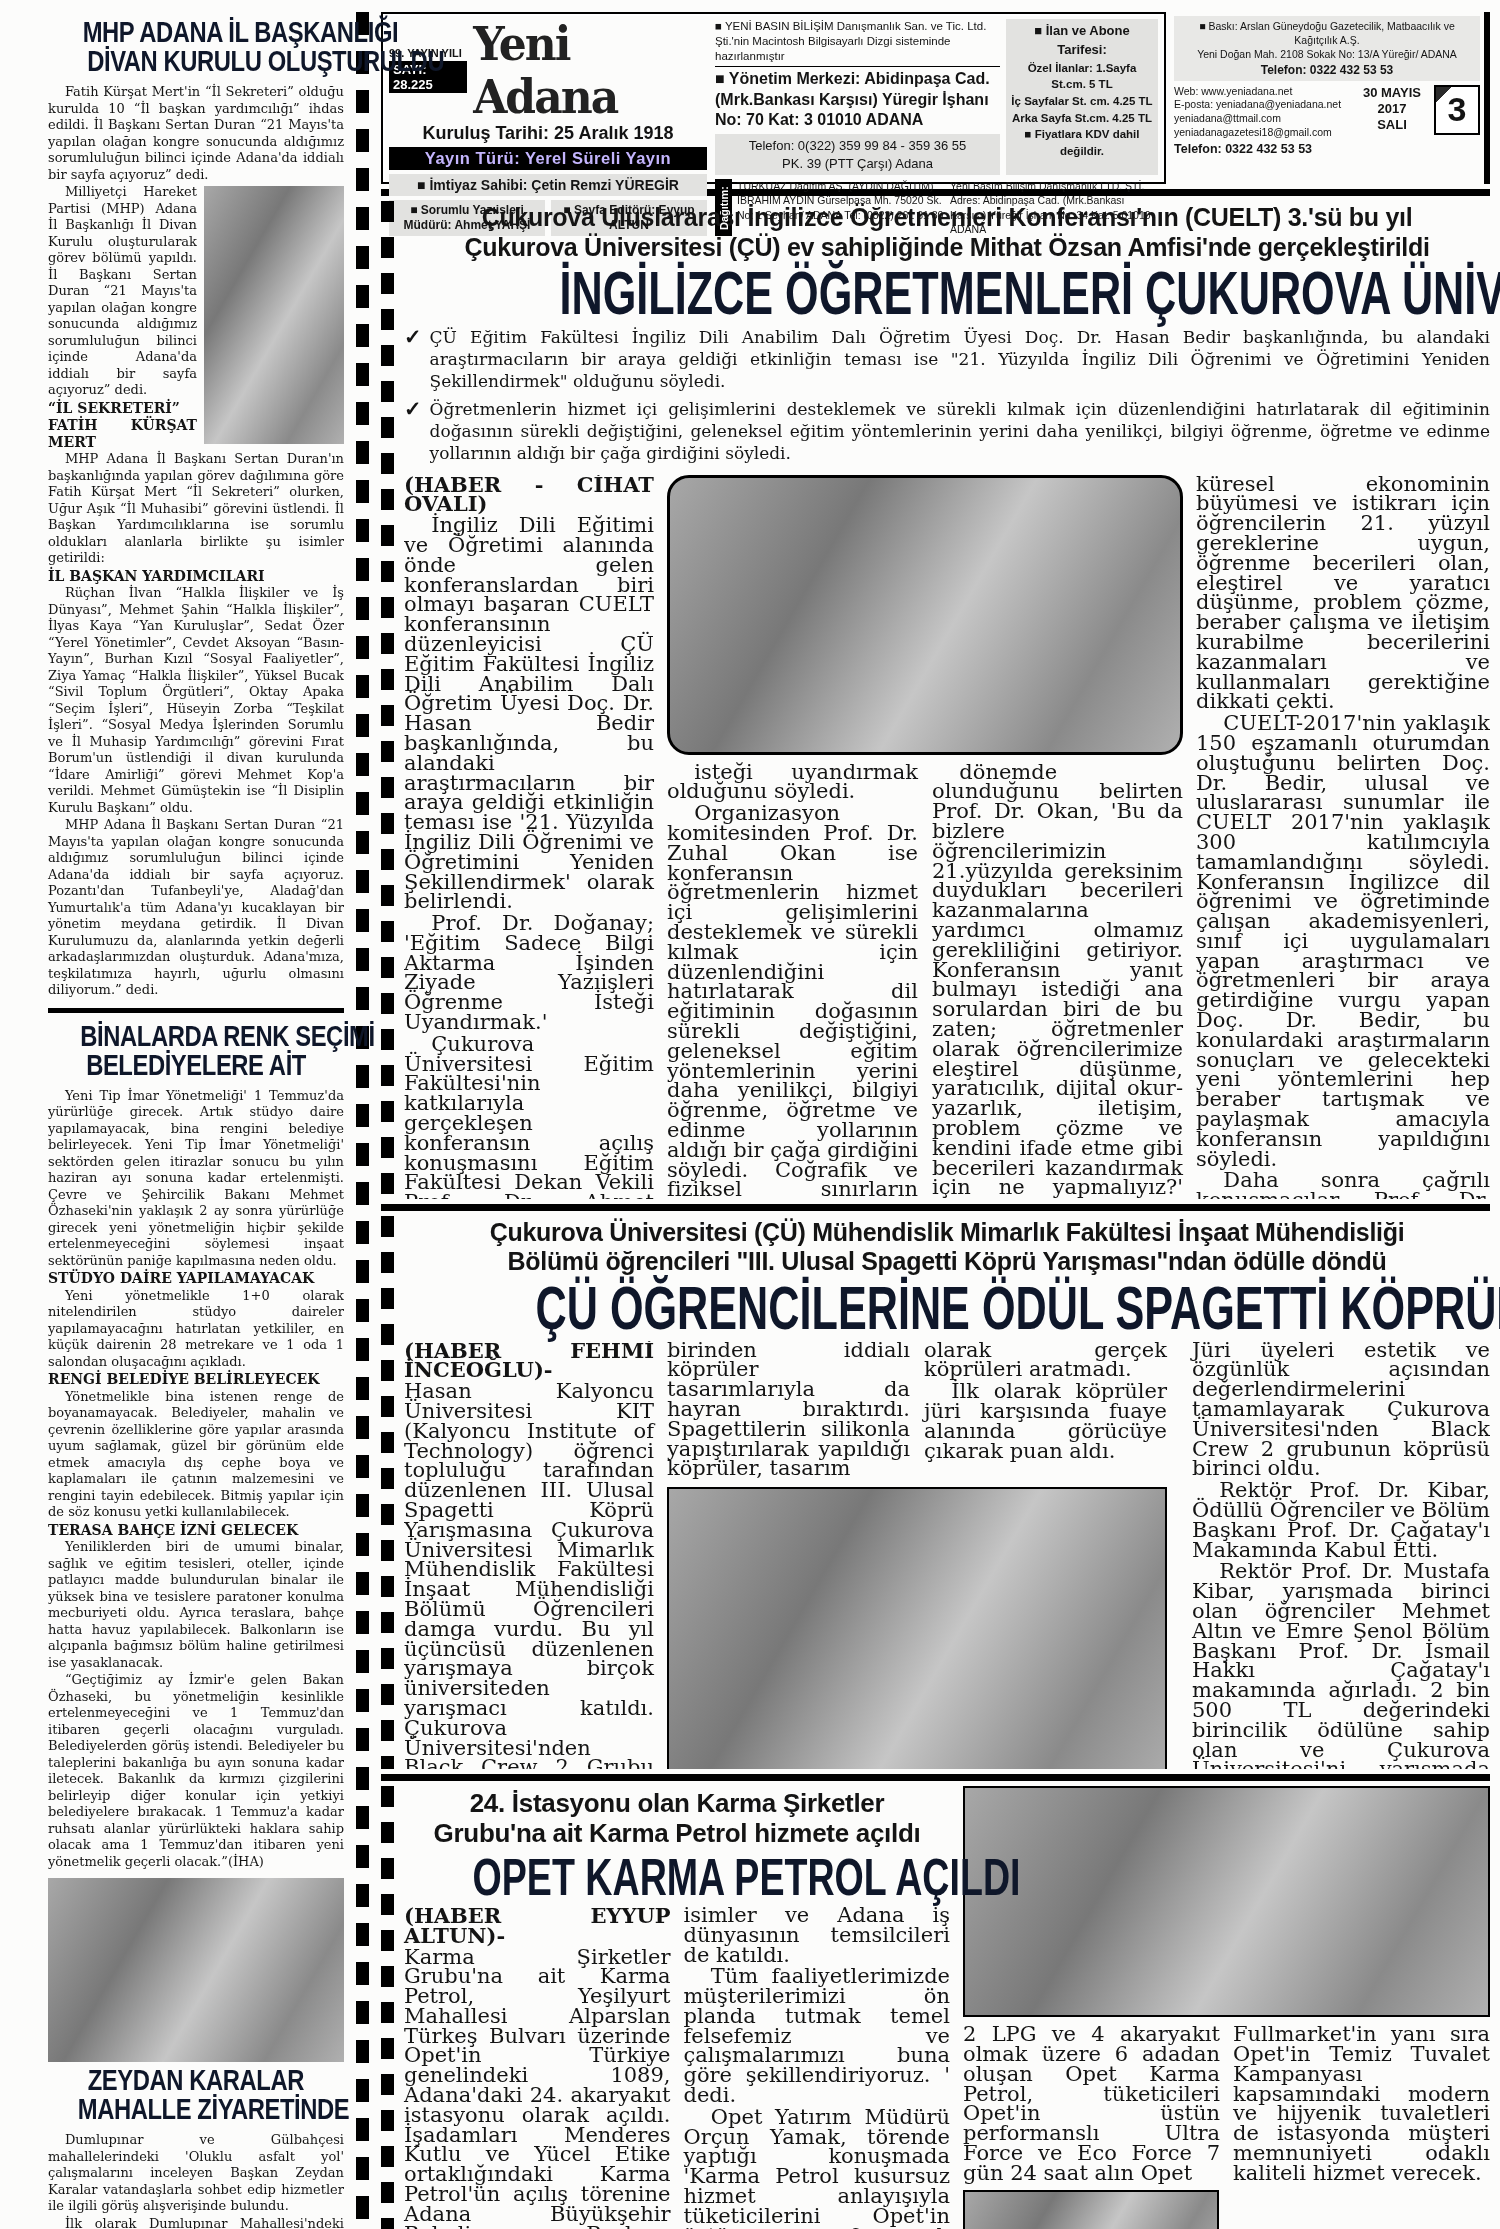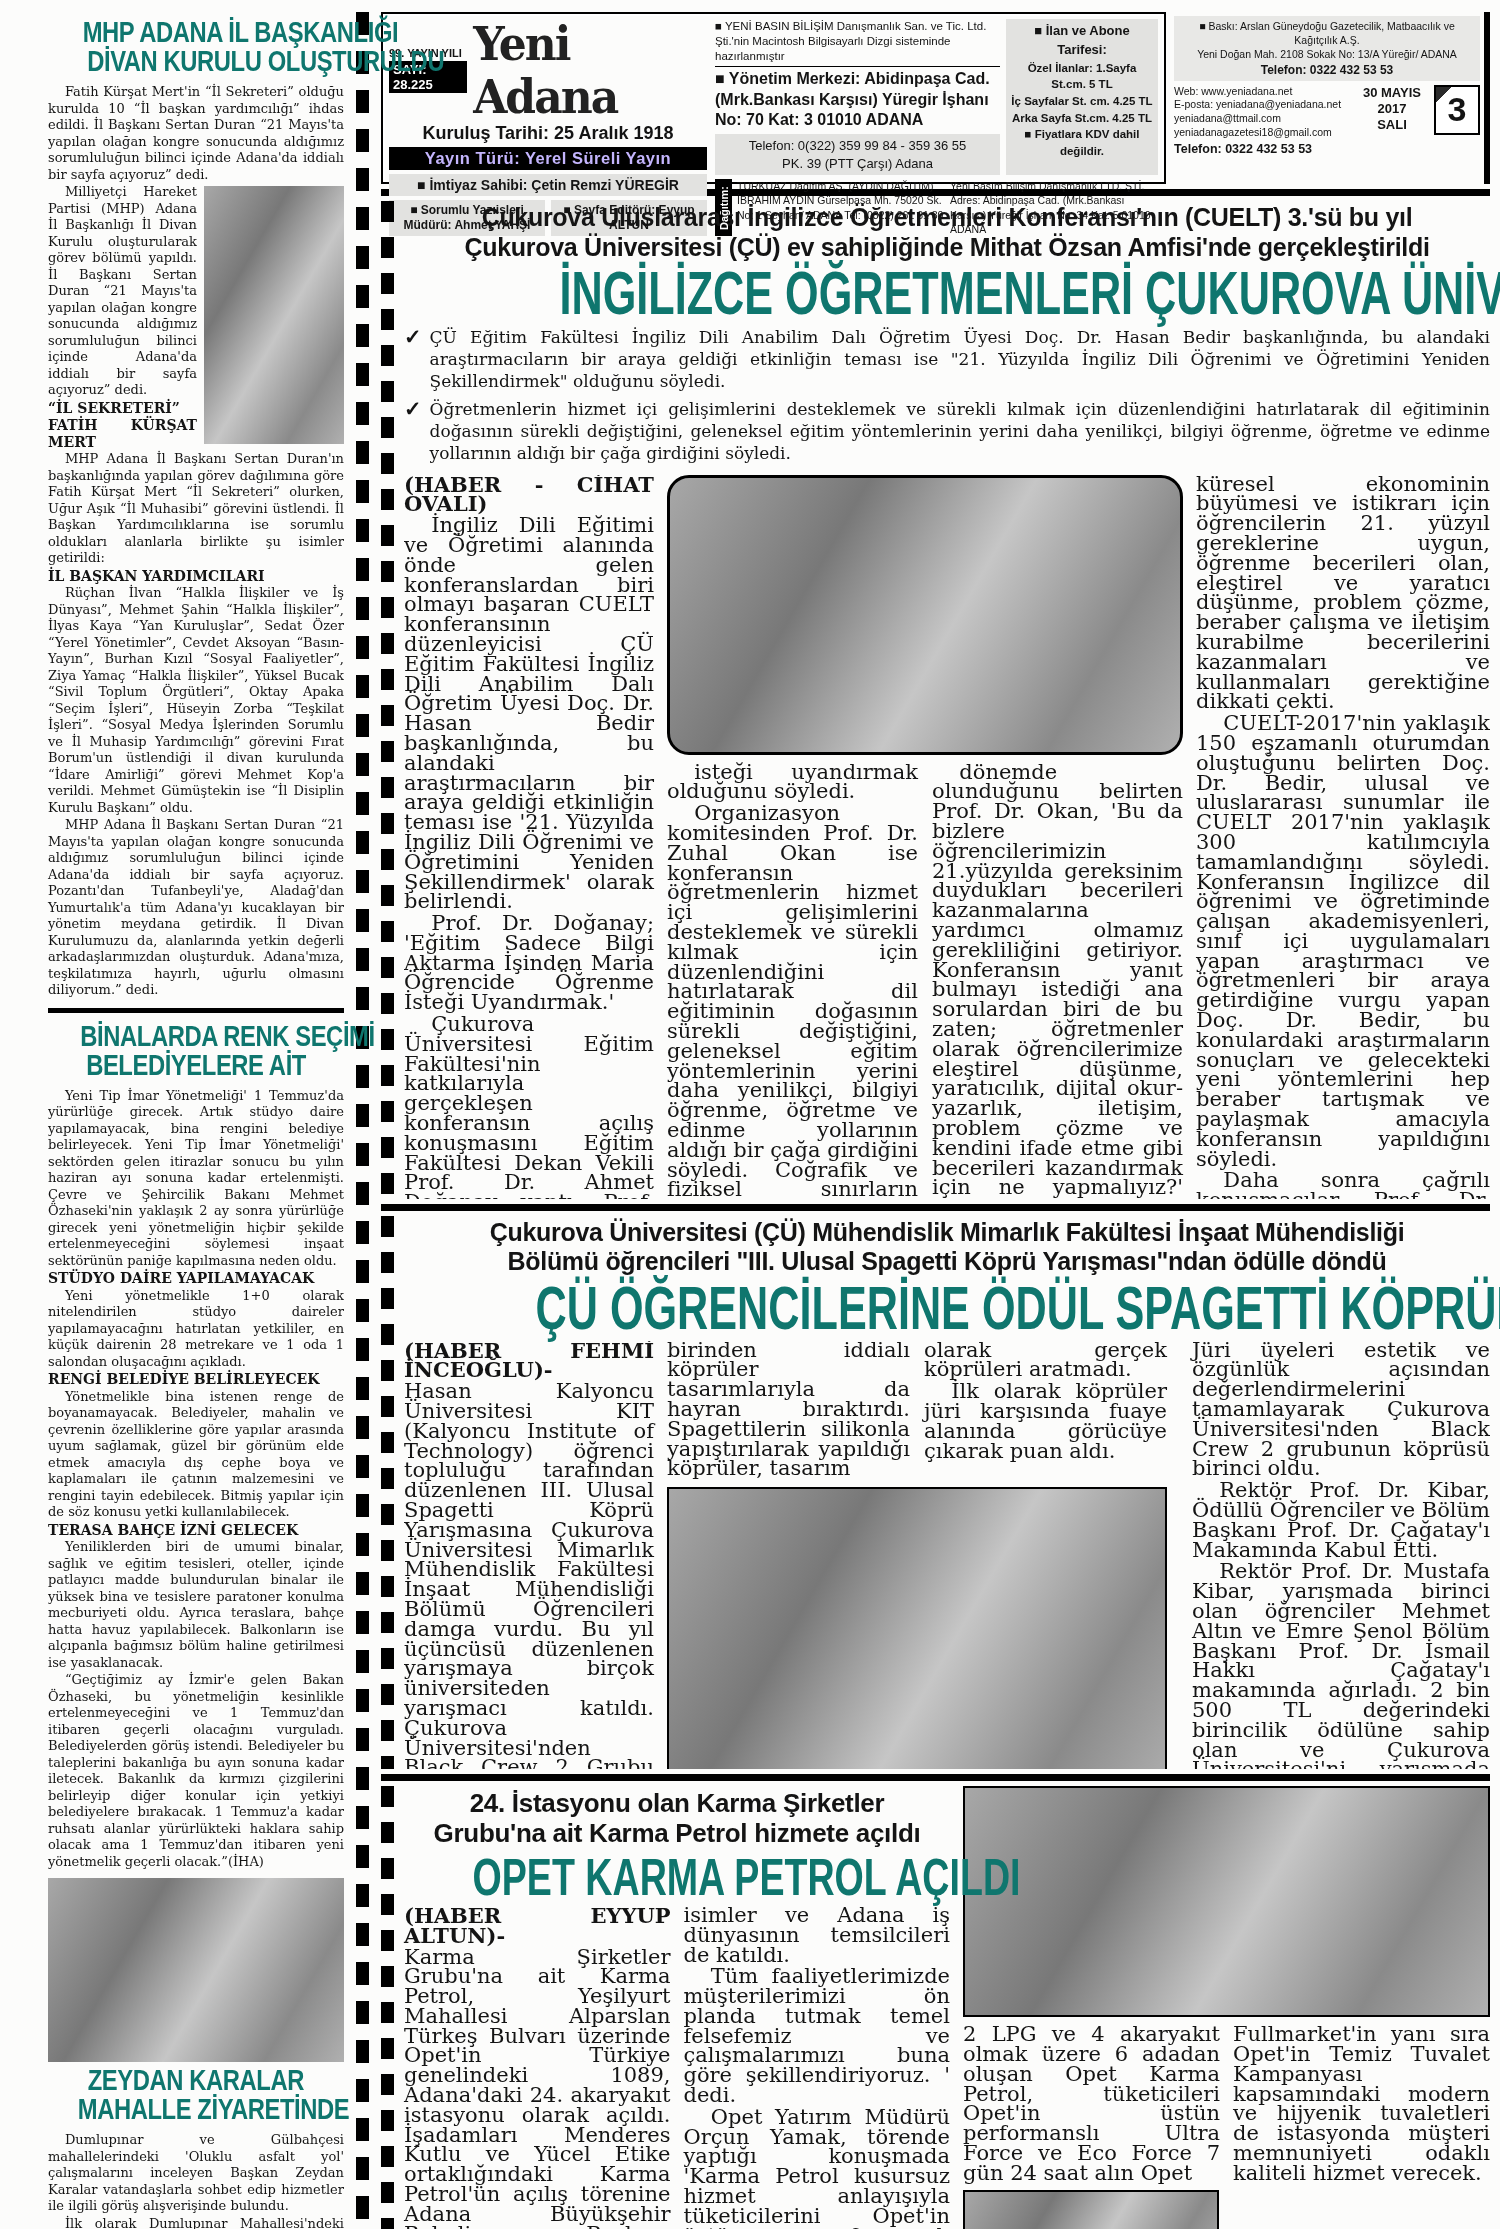--- a/index.html
+++ b/index.html
@@ -1,21 +1,21 @@
 <!DOCTYPE html>
 <html lang="tr"><head>
 <meta charset="utf-8">
 <style>
   html,body{margin:0;padding:0;background:#d9d9d9;}
   .page{position:relative;width:1500px;height:2229px;margin:0 auto;background:#fcfcfb;
         box-sizing:border-box;padding:12px 10px 0 48px;display:flex;gap:12px;overflow:hidden;
         font-family:"DejaVu Serif",serif;color:#141414;}
   
   .cond{display:inline-block;transform:scaleX(.82);transform-origin:50% 50%;white-space:nowrap;}
-  .hl{font-family:"Liberation Sans",sans-serif;font-weight:bold;color:#0f766e;text-decoration:underline;}
+  .hl{font-family:"Liberation Sans",sans-serif;font-weight:bold;color:#0f172a;text-decoration:underline;}
   .bodytext p{margin:0 0 1px 0;text-indent:1.3em;text-align:justify;}
   .bodytext p.nof{text-indent:0;}
   .sub{font-weight:bold;text-align:center;text-indent:0 !important;}
   .byline{font-weight:bold;text-align:center;text-indent:0 !important;}
   .ph{background:linear-gradient(120deg,#a8a8a8,#787878 30%,#c6c6c6 55%,#8a8a8a 80%,#b0b0b0);}
   .hrule{height:7px;background:#000;margin:5px 0;}
   
   .leftrail{width:296px;flex:none;padding-top:4px;}
   .rail-title{font-family:"Liberation Sans",sans-serif;font-weight:bold;text-align:center;
               font-size:29px;line-height:1.0;margin:2px 0 8px 0;letter-spacing:-.5px;}
@@ -264,21 +264,21 @@
           </div>
           <div class="bullet">
             <span class="chk">✓</span>
             <span>Öğretmenlerin hizmet içi gelişimlerini desteklemek ve sürekli kılmak için düzenlendiğini hatırlatarak dil eğitiminin doğasının sürekli değiştiğini, geleneksel eğitim yöntemlerinin yerini daha yenilikçi, bilgiyi öğrenme, öğretme ve edinme yollarının aldığı bir çağa girdiğini söyledi.</span>
           </div>
         </div>
         <div class="cols cuelt-body">
           <div class="cuelt-c1 colbody bodytext">
             <p class="byline">(HABER - CİHAT OVALI)</p>
             <p>İngiliz Dili Eğitimi ve Öğretimi alanında önde gelen konferanslardan biri olmayı başaran CUELT konferansının düzenleyicisi ÇÜ Eğitim Fakültesi İngiliz Dili Anabilim Dalı Öğretim Üyesi Doç. Dr. Hasan Bedir başkanlığında, bu alandaki araştırmacıların bir araya geldiği etkinliğin teması ise '21. Yüzyılda İngiliz Dili Öğrenimi ve Öğretimini Yeniden Şekillendirmek' olarak belirlendi.</p>
-            <p>Prof. Dr. Doğanay; 'Eğitim Sadece Bilgi Aktarma İşinden Maria Öğrencide Öğrenme İsteği Uyandırmak.'</p>
+            <p>Prof. Dr. Doğanay; 'Eğitim Sadece Bilgi Aktarma İşinden Ziyade Yazıişleri Öğrenme İsteği Uyandırmak.'</p>
             <p>Çukurova Üniversitesi Eğitim Fakültesi'nin katkılarıyla gerçekleşen konferansın açılış konuşmasını Eğitim Fakültesi Dekan Vekili Prof. Dr. Ahmet Doğanay yaptı. Prof. Dr. Doğanay, İngiliz eğitiminin öğrencilere yalnızca kelime, okuma, yazma, konuşma ve dilbilgisi öğretmek olmadığını belirterek, 'Dil öğretimi aynı zamanda öğrencilere değişen dünyada hayatta kalma becerileri edindirmeyi gerektirmektedir'. dedi. 21. yüzyılda eğitimle yeni bir yönelimin de öğrencinin bilişsel alanına verilen önem olduğuna değinen Prof. Dr. Doğanay, eğitimin sadece bilgi aktarma işinden ziyade öğrencide öğrenme</p>
           </div>
           <div class="cuelt-mid">
             <div class="ph cuelt-photo"></div>
             <div class="cuelt-midcols">
               <div class="colbody bodytext">
                 <p>isteği uyandırmak olduğunu söyledi.</p>
                 <p>Organizasyon komitesinden Prof. Dr. Zuhal Okan ise konferansın öğretmenlerin hizmet içi gelişimlerini desteklemek ve sürekli kılmak için düzenlendiğini hatırlatarak dil eğitiminin doğasının sürekli değiştiğini, geleneksel eğitim yöntemlerinin yerini daha yenilikçi, bilgiyi öğrenme, öğretme ve edinme yollarının aldığı bir çağa girdiğini söyledi. Coğrafik ve fiziksel sınırların teknoloji yardımıyla aşıldığı, öğrencilerin gramer öğrenimi ve ezber yöntemlerinden ziyade çevrelerindeki dünyaya erişmek için yeni yollar aradığı bir</p>
               </div>
               <div class="colbody bodytext">

